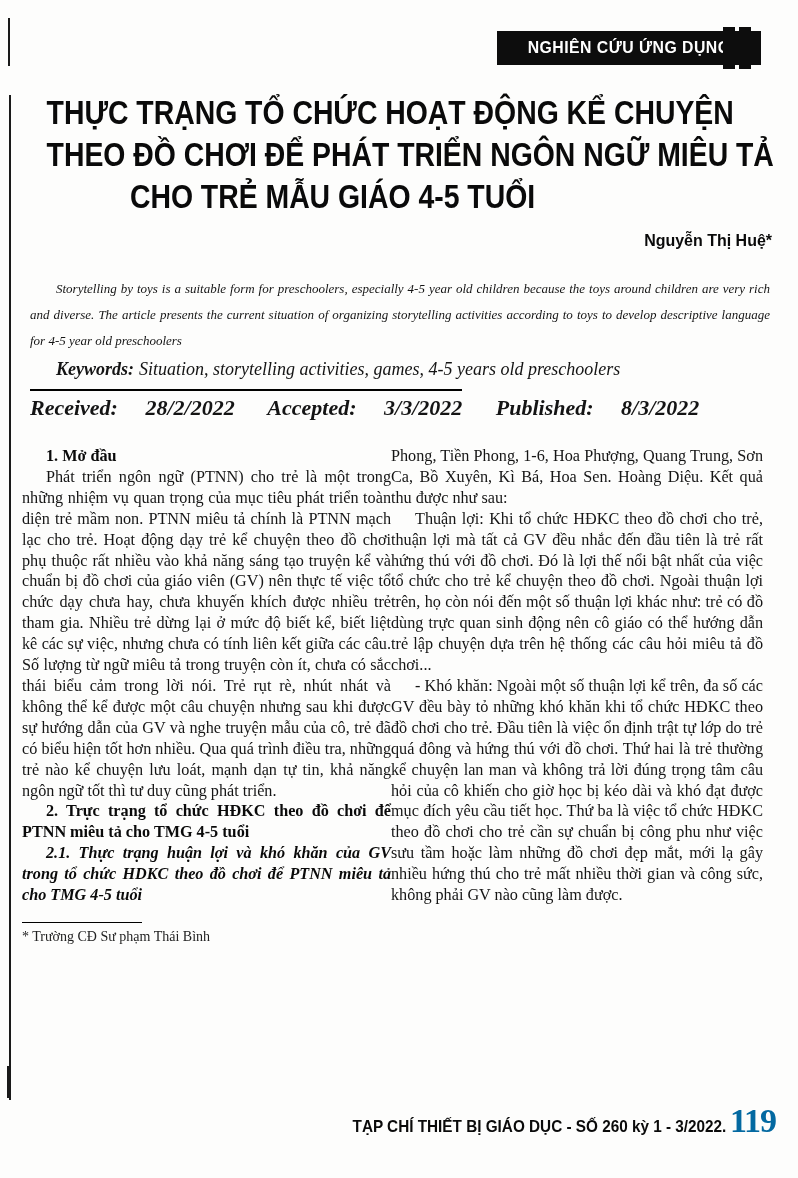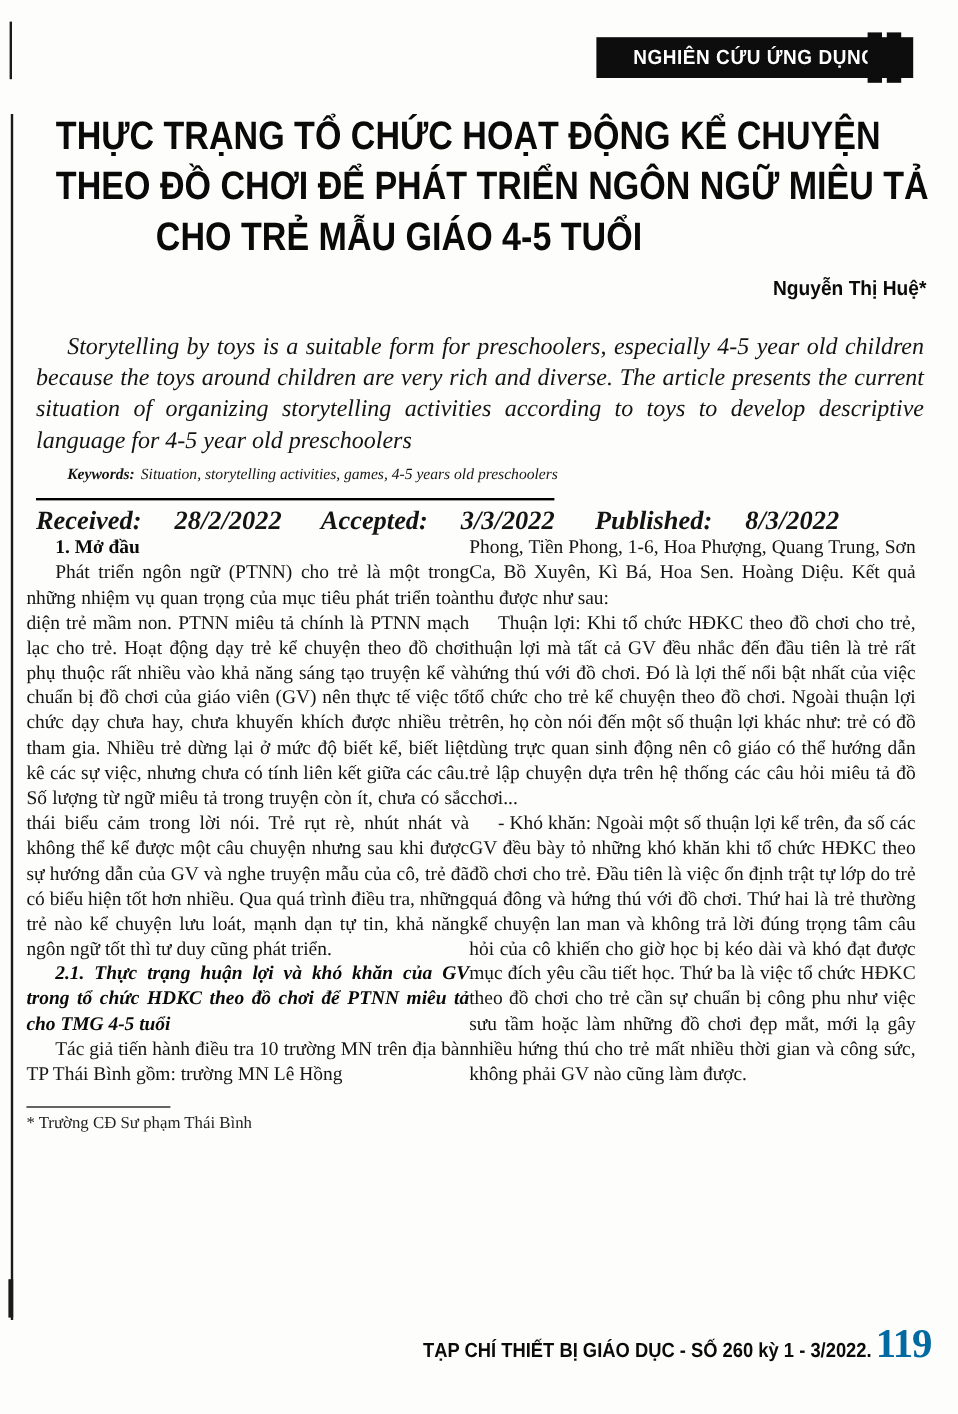--- a/index.html
+++ b/index.html
@@ -47,24 +47,24 @@
     transform:scaleX(.94); transform-origin:100% 50%;
   }
 
   
   .abstract-wrap { position:absolute; left:30px; top:276px; width:740px; }
   .abs-heading {
     text-align:center; font-weight:700; font-style:italic;
     font-size:19px; margin-bottom:8px; letter-spacing:.5px;
   }
   .abs-body {
-    font-style:italic; font-size:20px; line-height:26px;
+    font-style:italic; font-size:13px; line-height:26px;
     text-align:justify; text-indent:26px;
   }
-  .abs-keywords { font-style:italic; font-size:13px; line-height:26px; text-indent:26px; margin-top:2px; }
+  .abs-keywords { font-style:italic; font-size:18px; line-height:26px; text-indent:26px; margin-top:2px; }
   .abs-keywords .kw-label { font-weight:700; margin-right:5px; }
   .abs-rule { width:432px; border-top:2.5px solid #000; margin:7px 0 5px 0; }
   .dates {
     font-style:italic; font-weight:700; font-size:22px; line-height:24px;
   }
   .dates span { margin-right:22px; }
   .dates .dval { margin-right:28px; }
 
   
   .columns {
@@ -131,22 +131,22 @@
     <span>Received: </span><span class="dval">28/2/2022</span>
     <span>Accepted: </span><span class="dval">3/3/2022</span>
     <span>Published: </span><span>8/3/2022</span>
   </div>
 </div>
 
 <div class="columns">
   <div class="col col-left">
     <p class="h-bold">1. Mở đầu</p>
     <p>Phát triển ngôn ngữ (PTNN) cho trẻ là một trong những nhiệm vụ quan trọng của mục tiêu phát triển toàn diện trẻ mầm non. PTNN miêu tả chính là PTNN mạch lạc cho trẻ. Hoạt động dạy trẻ kể chuyện theo đồ chơi phụ thuộc rất nhiều vào khả năng sáng tạo truyện kể và chuẩn bị đồ chơi của giáo viên (GV) nên thực tế việc tổ chức dạy chưa hay, chưa khuyến khích được nhiều trẻ tham gia. Nhiều trẻ dừng lại ở mức độ biết kể, biết liệt kê các sự việc, nhưng chưa có tính liên kết giữa các câu. Số lượng từ ngữ miêu tả trong truyện còn ít, chưa có sắc thái biểu cảm trong lời nói. Trẻ rụt rè, nhút nhát và không thể kể được một câu chuyện nhưng sau khi được sự hướng dẫn của GV và nghe truyện mẫu của cô, trẻ đã có biểu hiện tốt hơn nhiều. Qua quá trình điều tra, những trẻ nào kể chuyện lưu loát, mạnh dạn tự tin, khả năng ngôn ngữ tốt thì tư duy cũng phát triển.</p>
+    <p class="h-bold">2. Trực trạng tổ chức HĐKC theo đồ chơi để PTNN miêu tả cho TMG 4-5 tuổi</p>
     <p class="h-bolditalic">2.1. Thực trạng huận lợi và khó khăn của GV trong tổ chức HDKC theo đồ chơi để PTNN miêu tả cho TMG 4-5 tuổi</p>
-    <p>Tác giả tiến hành điều tra 10 trường MN trên địa bàn TP Thái Bình gồm: trường MN Lê Hồng</p>
     <div class="footnote-block">
       <div class="footnote-rule"></div>
       <p class="footnote-text p-noindent">* Trường CĐ Sư phạm Thái Bình</p>
     </div>
   </div>
   <div class="col col-right">
     <p class="p-noindent">Phong, Tiền Phong, 1-6, Hoa Phượng, Quang Trung, Sơn Ca, Bồ Xuyên, Kì Bá, Hoa Sen. Hoàng Diệu. Kết quả thu được như sau:</p>
     <p>Thuận lợi:  Khi tổ chức HĐKC theo đồ chơi cho trẻ, thuận lợi mà tất cả GV đều nhắc đến đầu tiên là trẻ rất hứng thú với đồ chơi. Đó là lợi thế nổi bật nhất của việc tổ chức cho trẻ kể chuyện theo đồ chơi. Ngoài thuận lợi trên, họ còn nói đến một số thuận lợi khác như: trẻ có đồ dùng trực quan sinh động nên cô giáo có thể hướng dẫn trẻ lập chuyện dựa trên hệ thống các câu hỏi miêu tả đồ chơi...</p>
     <p>- Khó khăn: Ngoài một số thuận lợi kể trên, đa số các GV đều bày tỏ những khó khăn khi tổ chức HĐKC theo đồ chơi cho trẻ. Đầu tiên là việc ổn định trật tự lớp do trẻ quá đông và hứng thú với đồ chơi. Thứ hai là trẻ thường kể chuyện lan man và không trả lời đúng trọng tâm câu hỏi của cô khiến cho giờ học bị kéo dài và khó đạt được mục đích yêu cầu tiết học. Thứ ba là việc tổ chức HĐKC theo đồ chơi cho trẻ cần sự chuẩn bị công phu như việc sưu tầm hoặc làm những đồ chơi đẹp mắt, mới lạ gây nhiều hứng thú cho trẻ mất nhiều thời gian và công sức, không phải GV nào cũng làm được.</p>
   </div>

